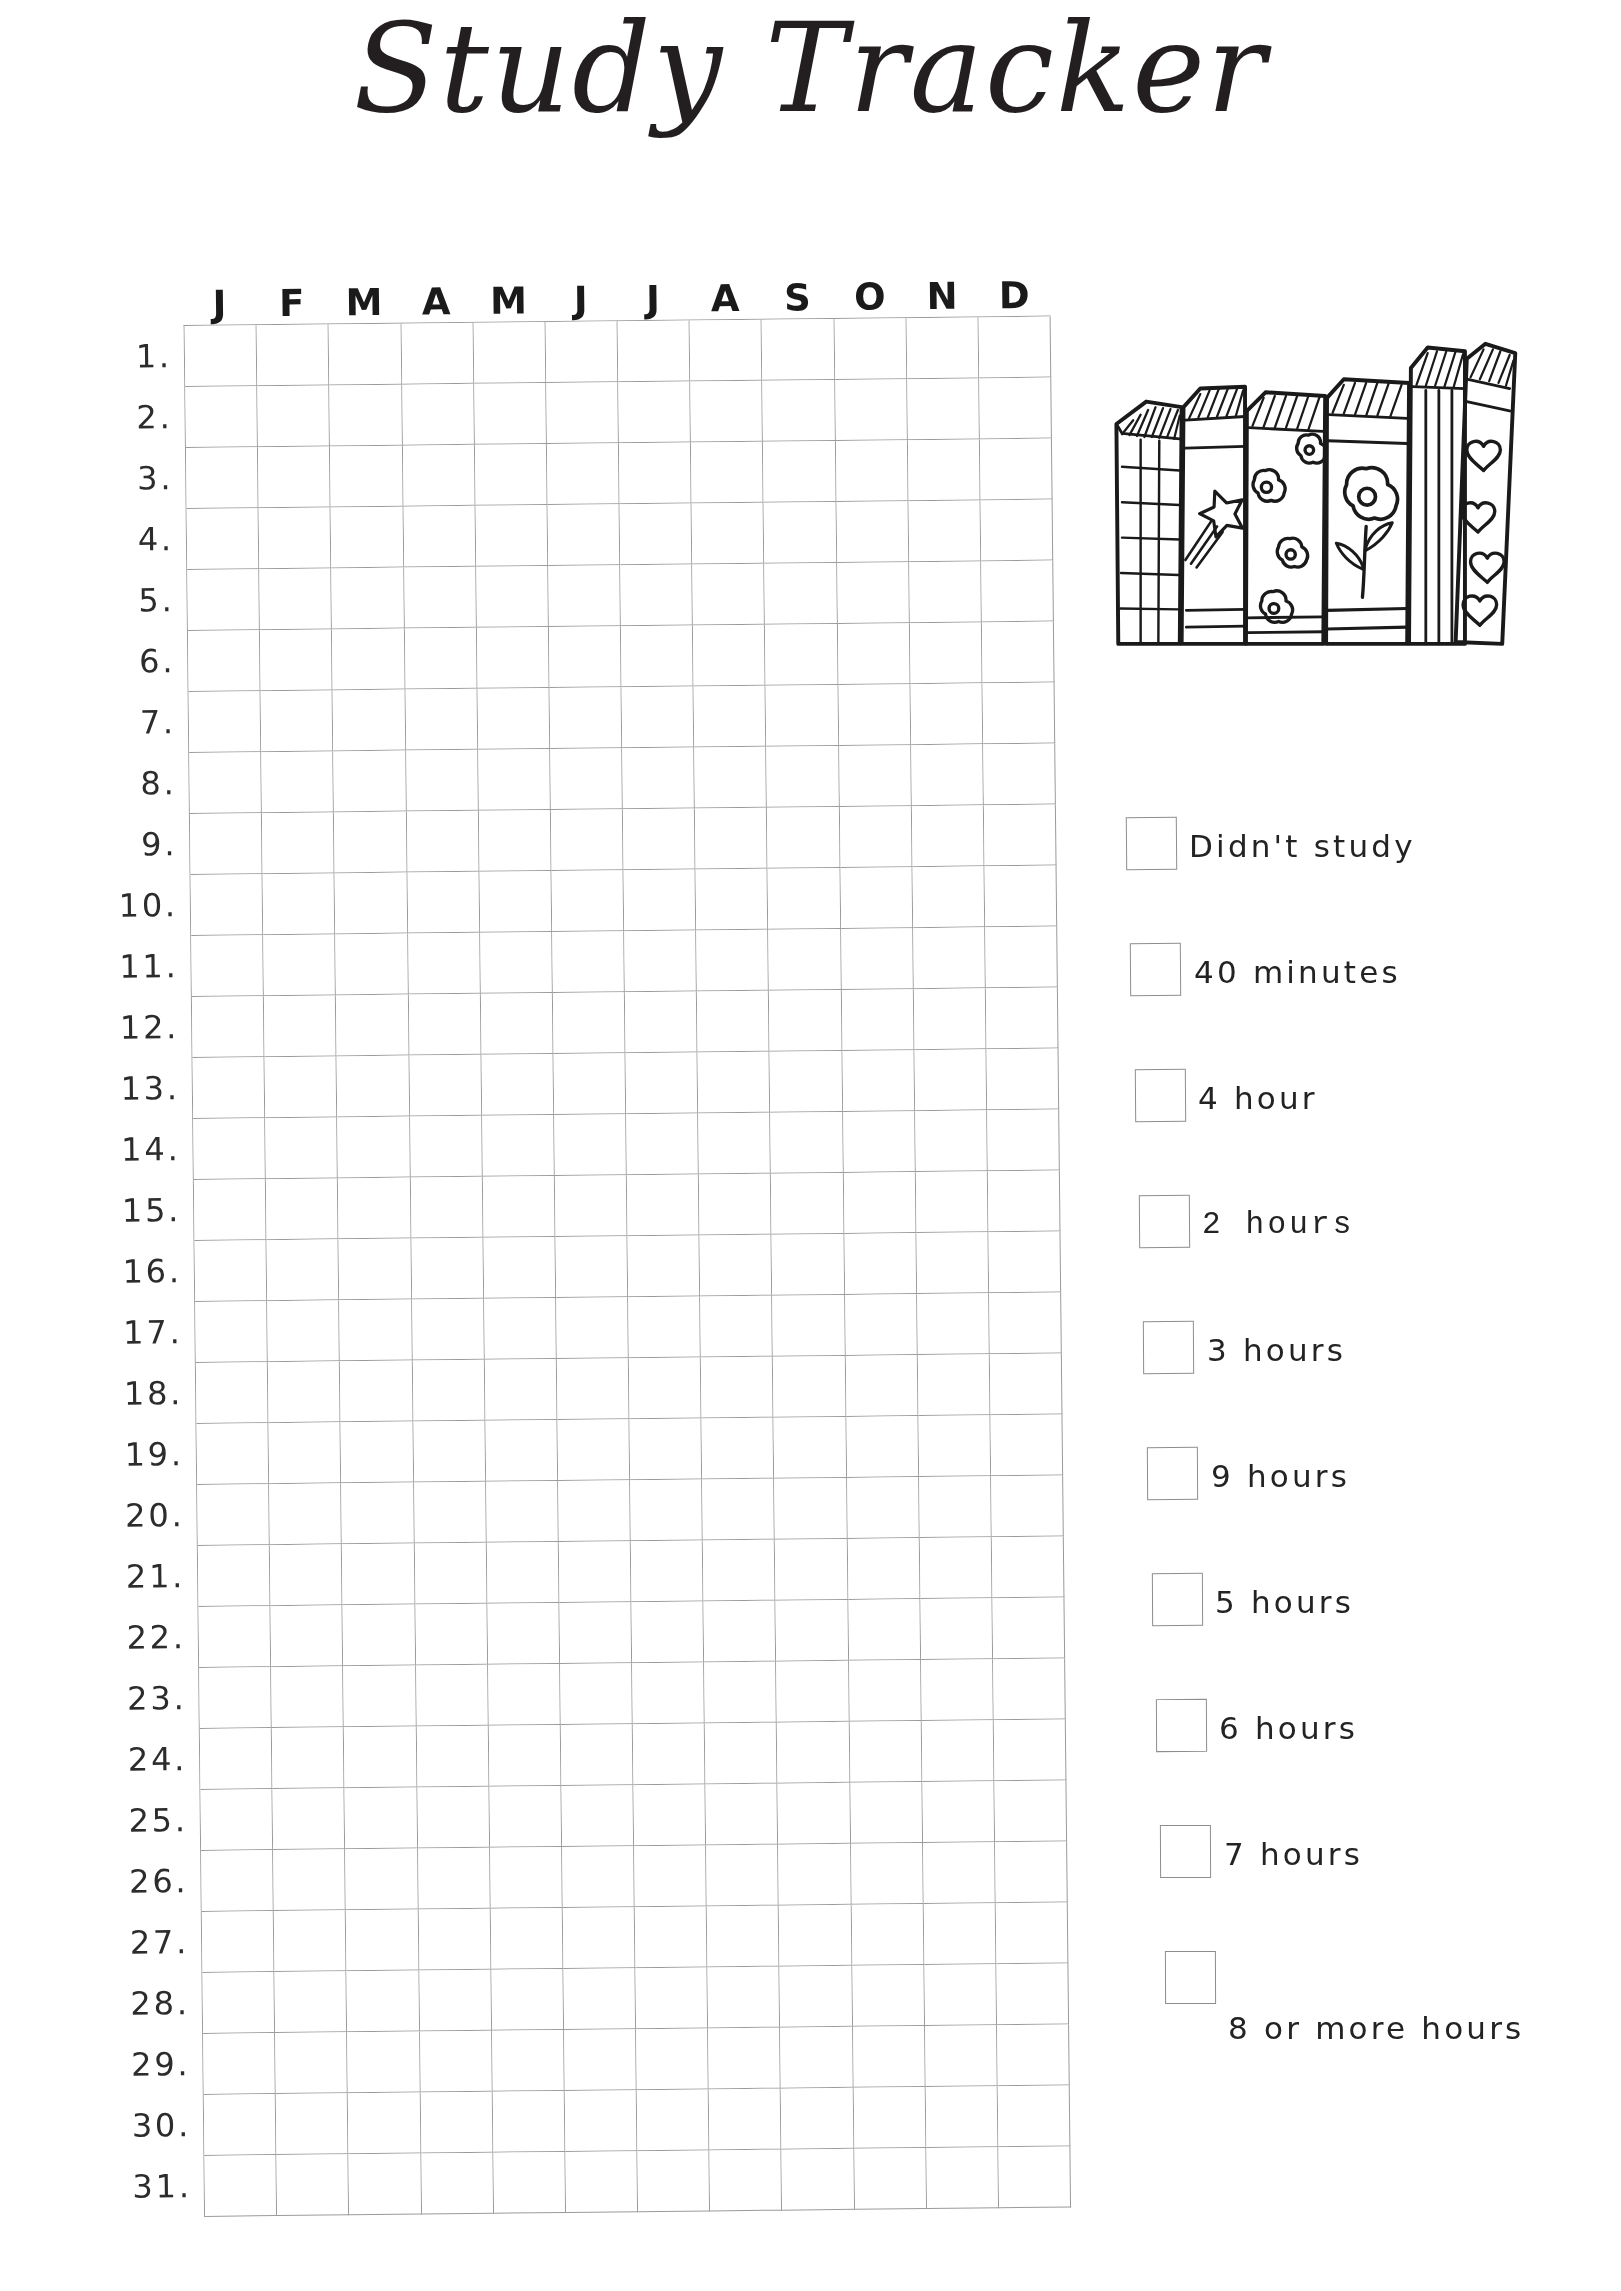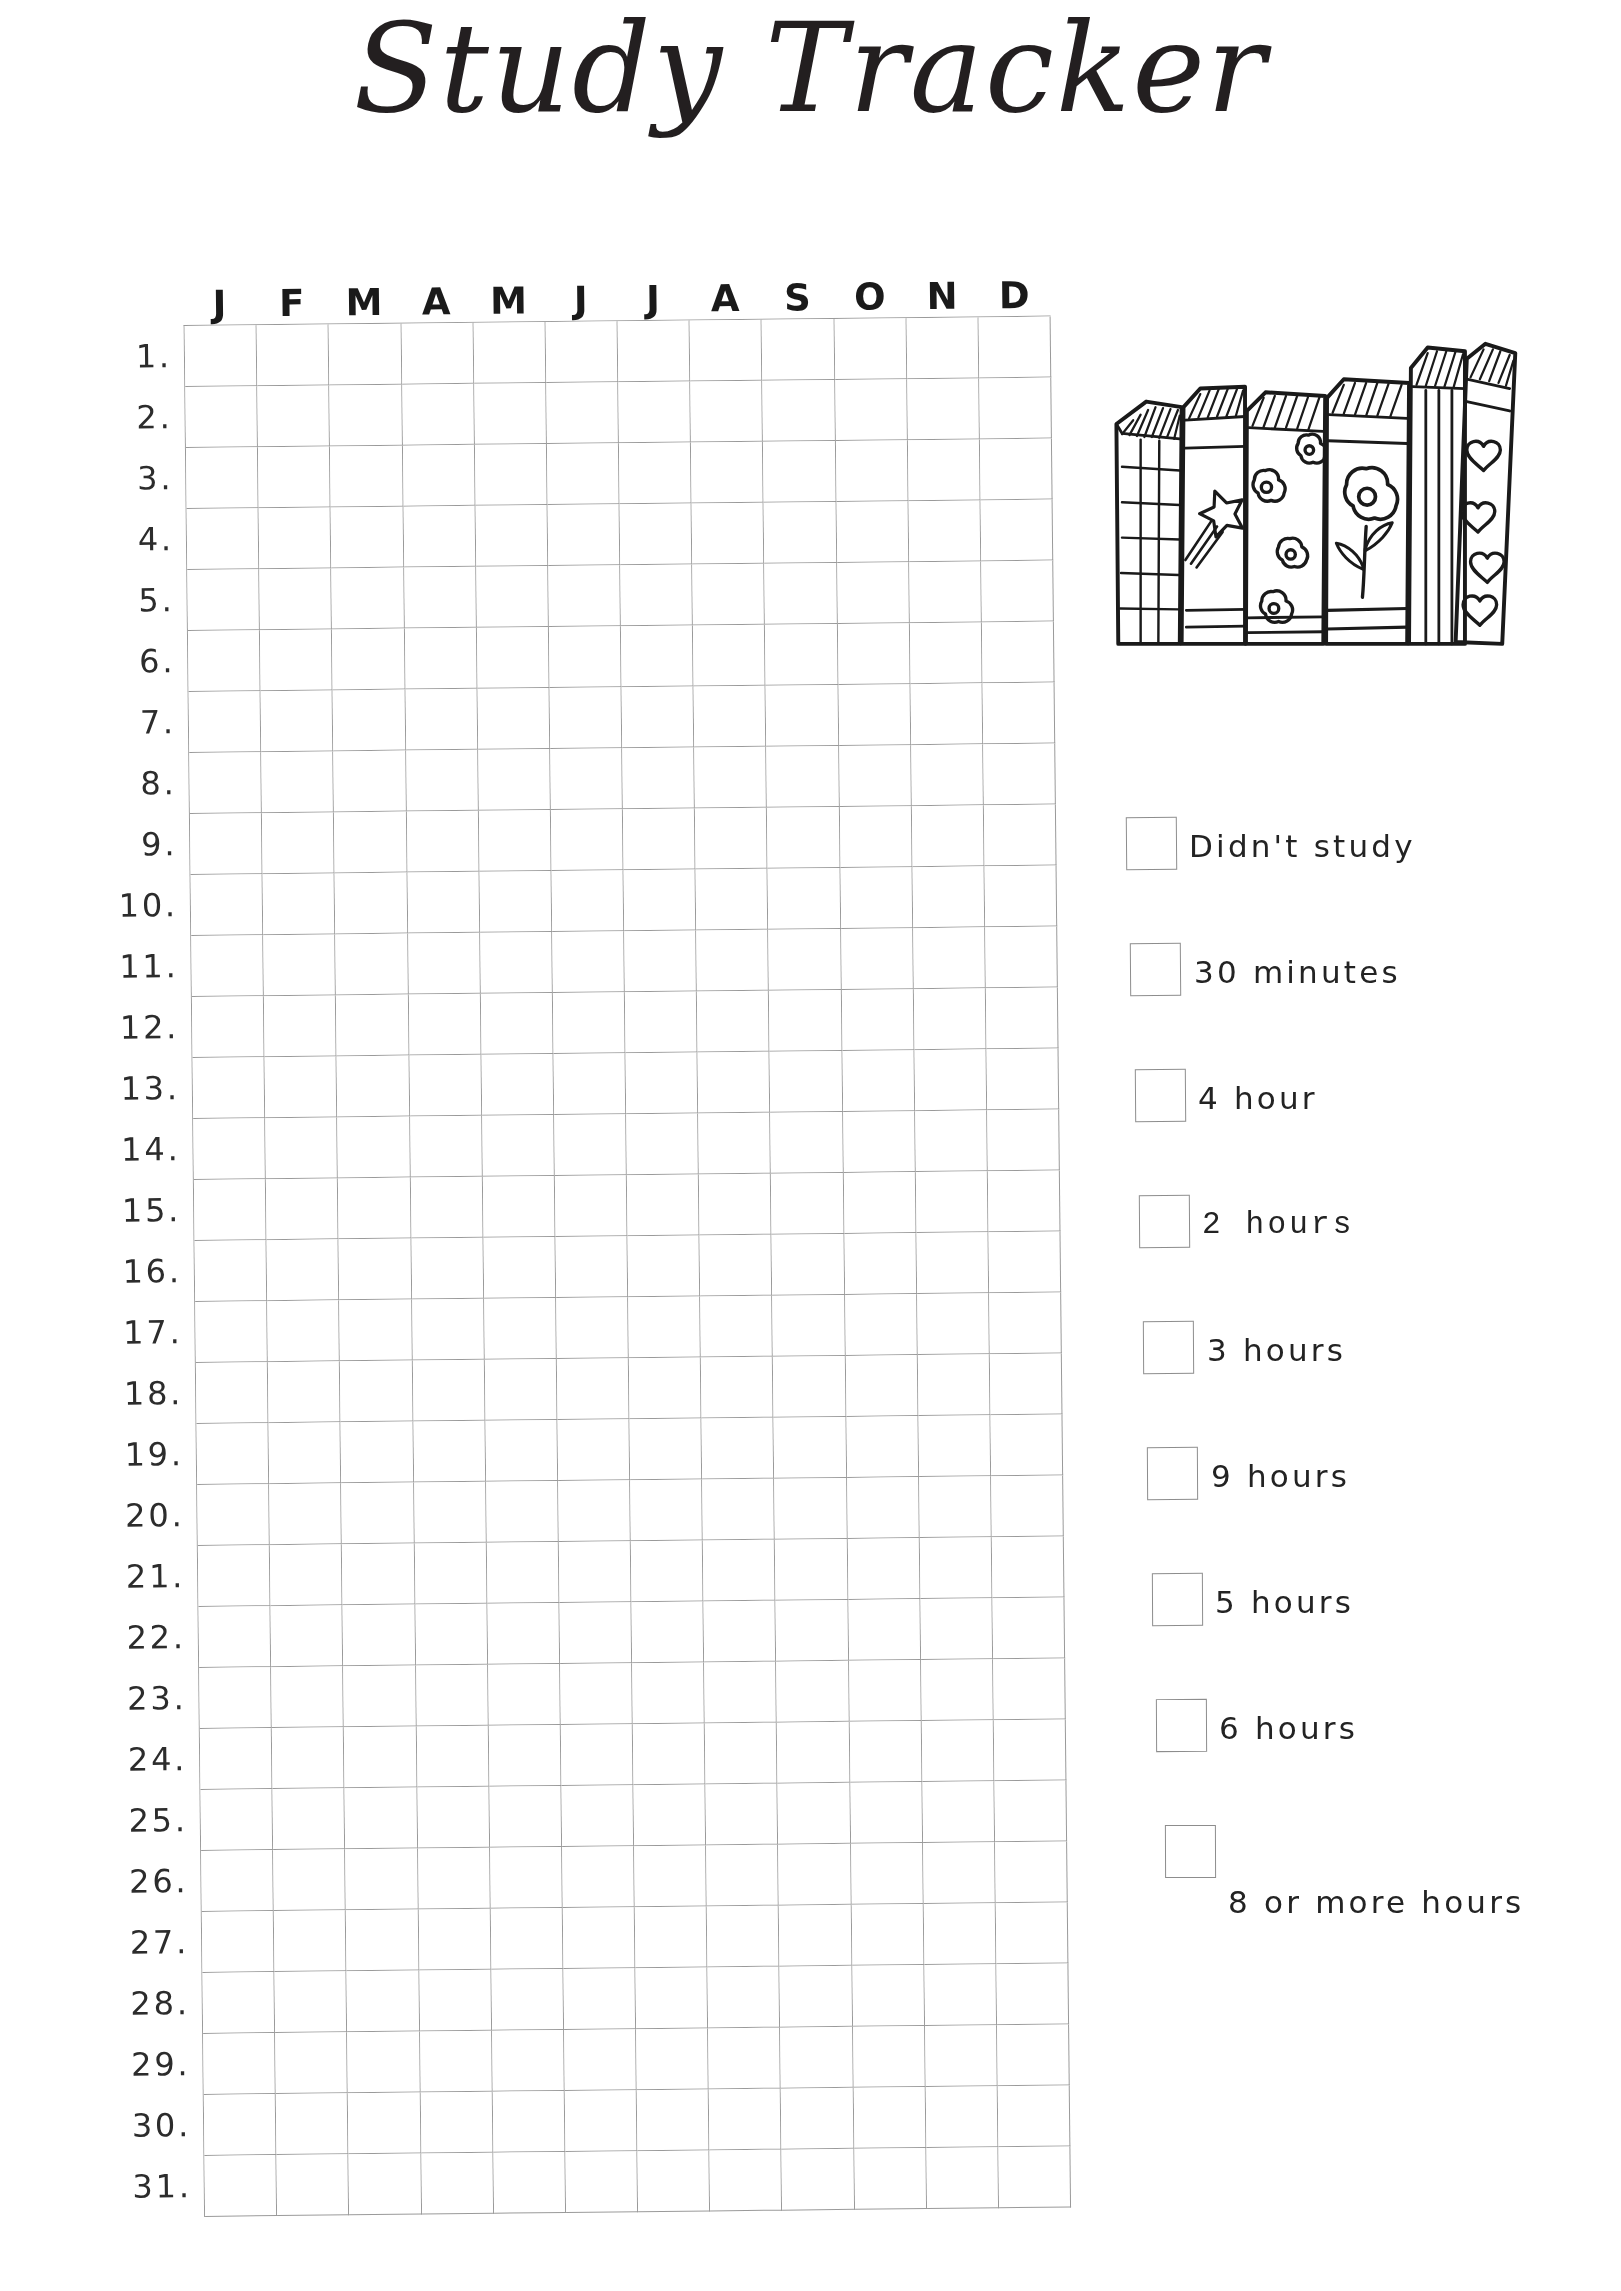--- a/index.html
+++ b/index.html
@@ -775,21 +775,21 @@
   </svg>
 </div>
 
 <div id="legend">
     <div class="legend-item">
       <div class="legend-box" style="left: 0px; transform: rotate(-0.5deg);"></div>
       <div class="legend-label" style="left: 63px;">Didn't study</div>
     </div>
     <div class="legend-item">
       <div class="legend-box" style="left: 4.3px; transform: rotate(-0.47deg);"></div>
-      <div class="legend-label" style="left: 68px;">30 minutes</div>
+      <div class="legend-label" style="left: 68px;">40 minutes</div>
     </div>
     <div class="legend-item">
       <div class="legend-box" style="left: 8.6px; transform: rotate(-0.44deg);"></div>
       <div class="legend-label" style="left: 72px;">4 hour</div>
     </div>
     <div class="legend-item">
       <div class="legend-box" style="left: 13px; transform: rotate(-0.41deg);"></div>
       <div class="legend-label" style="left: 76px; font-family: Liberation Mono, monospace;">2 hours</div>
     </div>
     <div class="legend-item">
@@ -802,17 +802,21 @@
     </div>
     <div class="legend-item">
       <div class="legend-box" style="left: 26px; transform: rotate(-0.32deg);"></div>
       <div class="legend-label" style="left: 89px;">5 hours</div>
     </div>
     <div class="legend-item">
       <div class="legend-box" style="left: 30px; transform: rotate(-0.29deg);"></div>
       <div class="legend-label" style="left: 93px;">6 hours</div>
     </div>
     <div class="legend-item">
+      <div class="legend-box" style="left: 34px; transform: rotate(-0.26deg);"></div>
+      <div class="legend-label" style="left: 98px;">7 hours</div>
+    </div>
+    <div class="legend-item">
       <div class="legend-box" style="left: 39px; transform: rotate(-0.23deg);"></div>
       <div class="legend-label" style="left: 102px; margin-top: 48px;">8 or more hours</div>
     </div>
   </div>
 
 
 </body></html>

